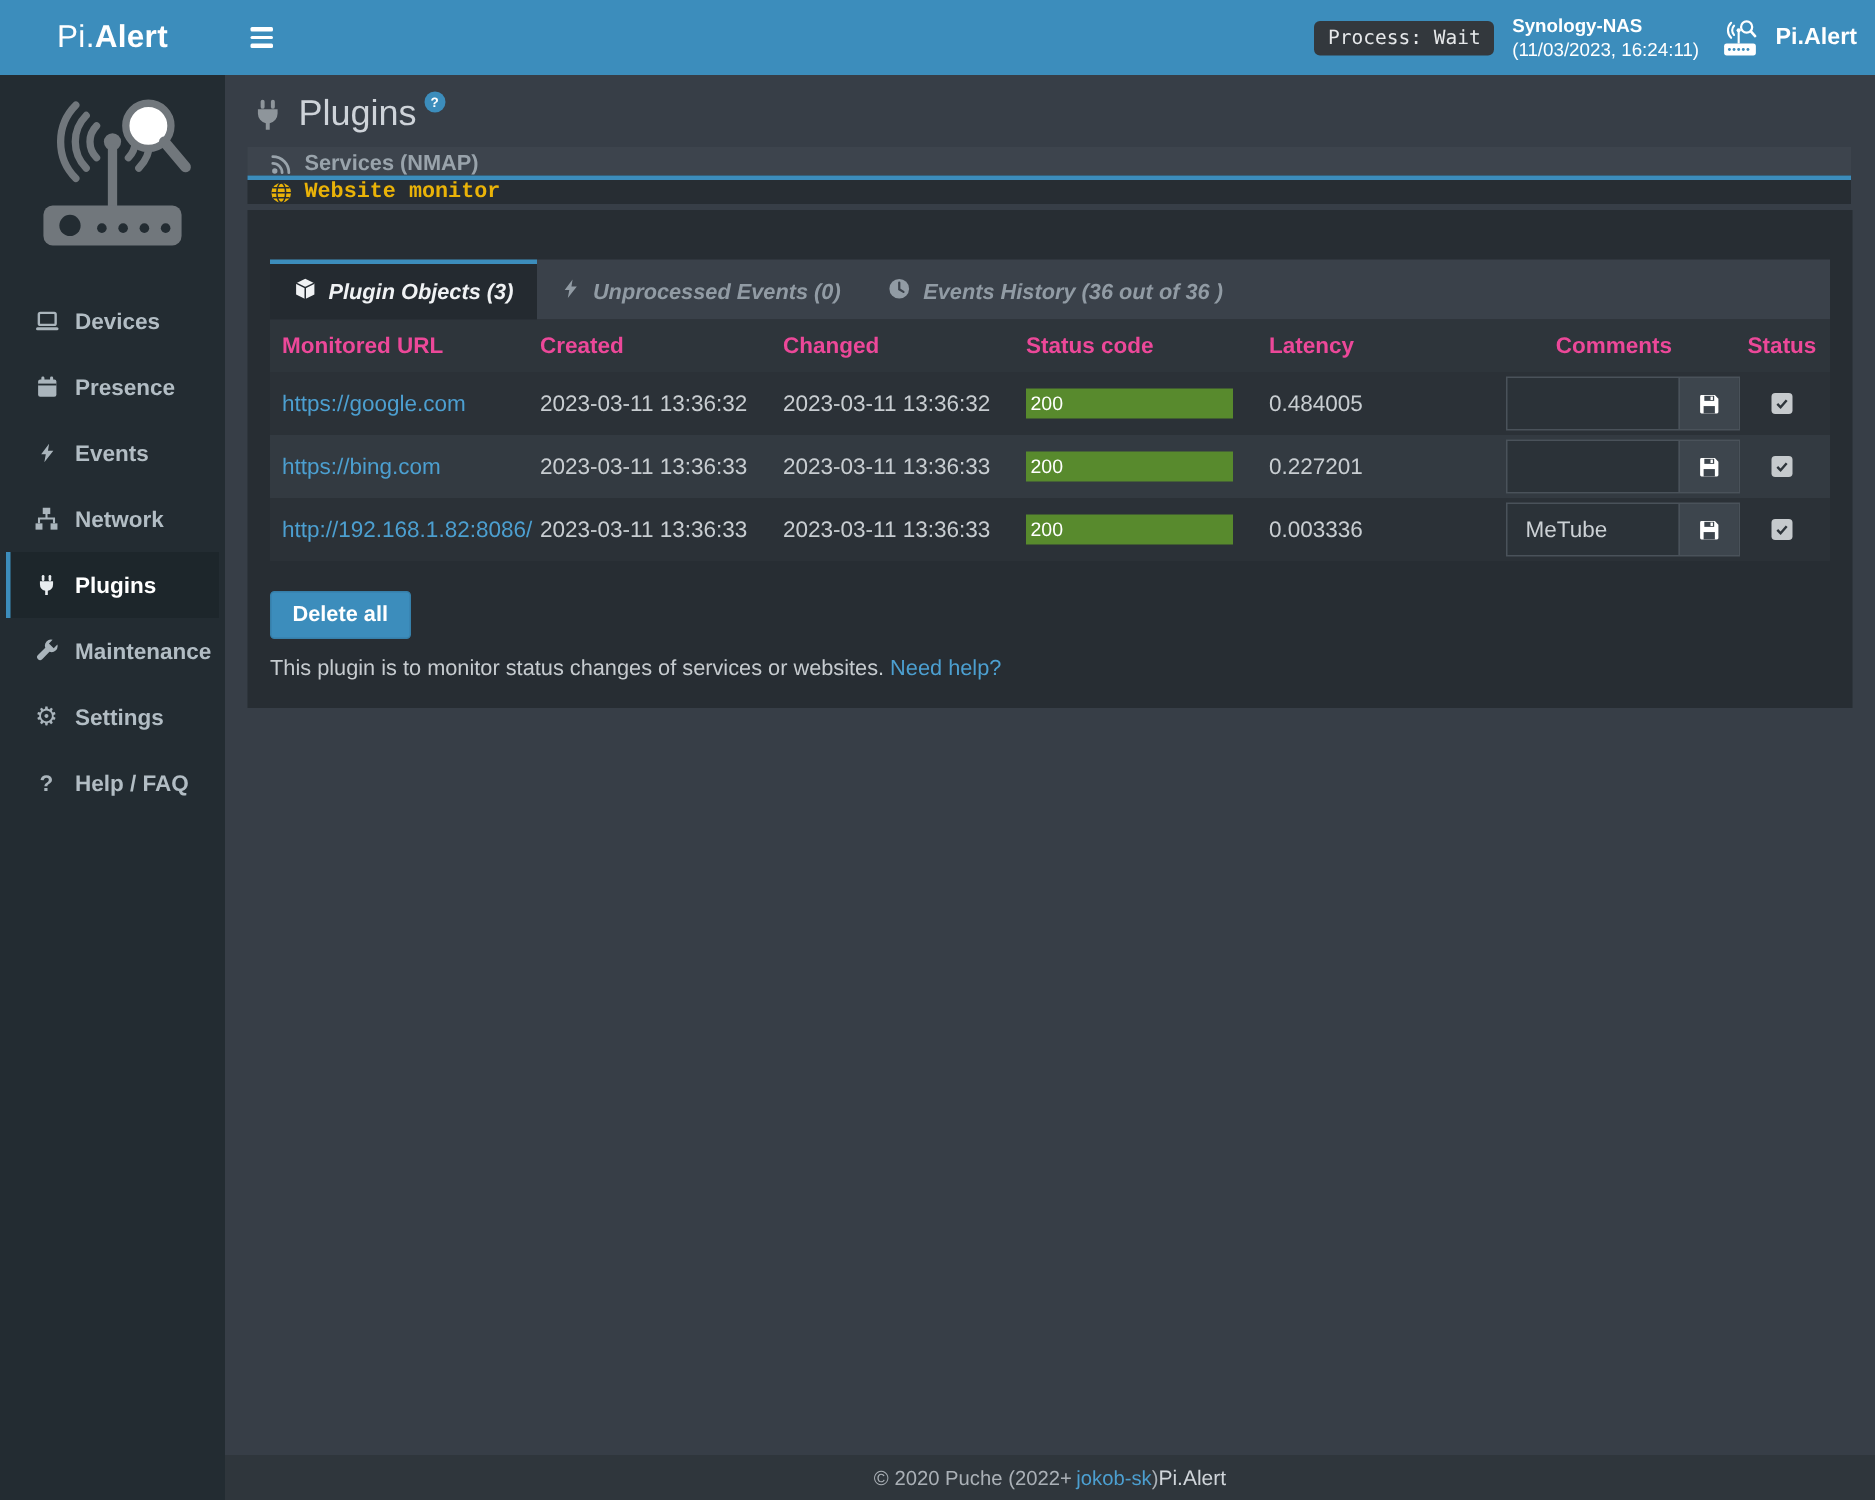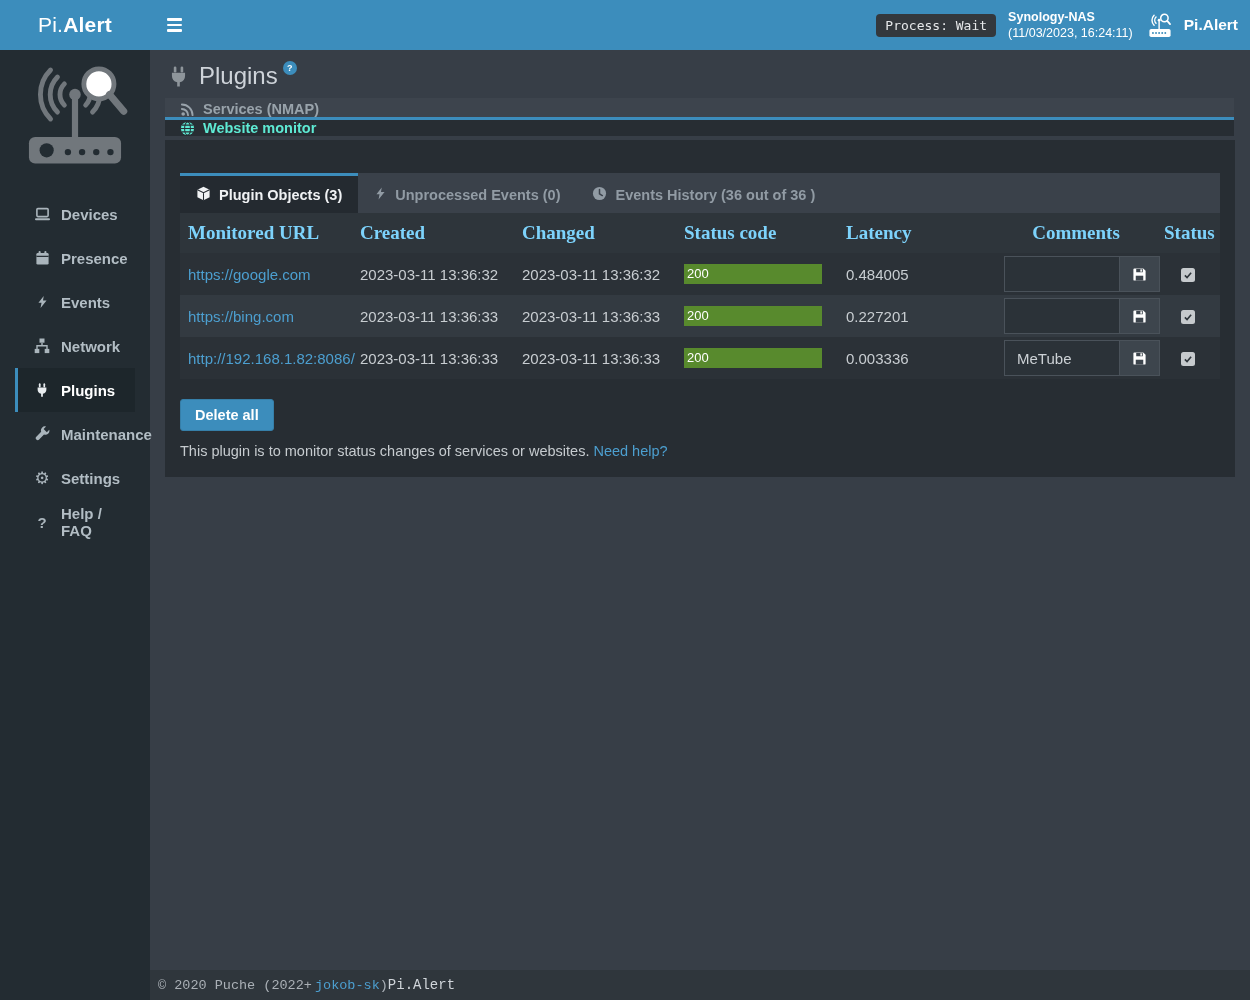--- a/index.html
+++ b/index.html
@@ -23,50 +23,50 @@
   .hamburger i{display:block;width:15px;height:2.4px;background:#fff;border-radius:1px;}
   .nav-right{position:absolute;right:8px;top:0;height:50px;display:flex;align-items:center;gap:12px;}
   .process-badge{font-family:"DejaVu Sans Mono",monospace;font-size:13px;color:#e6e8ea;background:#33383d;
                  padding:4px 9px;border-radius:4px;}
   .host-block{color:#fff;font-size:12.5px;line-height:1.3;text-align:left;}
   .host-block .hname{font-weight:700;}
   .brand-right{display:flex;align-items:center;gap:9px;color:#fff;font-size:15.5px;font-weight:700;cursor:pointer;padding-right:4px;}
   
   .sidebar{position:absolute;top:50px;left:0;width:150px;bottom:0;background:#232c32;z-index:4;}
   .side-logo{height:128px;display:flex;align-items:flex-start;justify-content:center;padding-top:8px;}
-  .side-menu{list-style:none;margin:14px 15px 0;padding:0;}
+  .side-menu{list-style:none;margin:14px 4px 0;padding:0;}
   .side-menu li{height:44px;display:flex;align-items:center;gap:9px;padding-left:14px;cursor:pointer;
                 color:#b2bdc4;font-size:15px;font-weight:600;border-left:3px solid transparent;}
   .side-menu li .sicon{width:20px;display:flex;justify-content:center;color:#aab5bc;flex:0 0 20px;}
   .side-menu li.active{background:#1d262b;border-left-color:var(--accent);color:#fff;}
   .side-menu li.active .sicon{color:#e8ecef;}
   .gear-glyph{font-family:"DejaVu Sans",sans-serif;font-size:17px;line-height:1;}
   .q-glyph{font-size:15px;font-weight:700;}
   
   .main{position:absolute;top:50px;left:150px;right:0;bottom:0;background:#373e47;padding:0 15px;}
   .page-header{display:flex;align-items:center;gap:10px;height:48px;padding:4px 3px 0;}
   .page-header h1{margin:0;font-size:24px;font-weight:400;color:#ced3d9;}
   .title-plug{color:#8e959b;display:flex;}
   .help-badge{width:14px;height:14px;border-radius:50%;background:var(--accent);color:#fff;font-size:9px;font-weight:700;
               display:flex;align-items:center;justify-content:center;align-self:flex-start;margin:7px 0 0 -5px;cursor:pointer;}
   
   .outer-tabs{display:flex;height:42px;flex-direction:column;}
   .otab{display:flex;align-items:center;gap:8px;padding:0 15px;margin-right:1px;cursor:pointer;
         font-size:14.5px;font-weight:600;color:#99a3ab;background:#3d444d;border-top:3px solid transparent;}
-  .otab.active{background:#272d33;border-top-color:var(--accent);color:#5eead4;}
+  .otab.active{background:#272d33;border-top-color:var(--accent);color:#eab308;font-family:Liberation Mono, monospace;}
   .otab .ticon{display:flex;}
   
   .pane{background:#272d33;padding:33px 15px 18px;}
-  .inner-tabs{display:flex;background:#3a414a;height:40px;}
+  .inner-tabs{display:flex;background:#3a414a;height:40px;font-style:italic;}
   .itab{display:flex;align-items:center;gap:8px;height:40px;padding:0 16px;cursor:pointer;
         font-size:14.5px;font-weight:600;color:#919ba4;border-top:3px solid transparent;}
   .itab.active{background:#242a30;border-top-color:var(--accent);color:#f0f2f4;}
   
   table{width:100%;border-collapse:collapse;table-layout:fixed;}
-  thead th{background:#2e353b;color:#7dd3fc;font-size:19px;font-weight:700;text-align:left;padding:9px 8px;font-family:Liberation Serif, serif;}
+  thead th{background:#2e353b;color:#ec4899;font-size:15px;font-weight:700;text-align:left;padding:9px 8px;}
   thead th.center{text-align:center;}
   tbody tr:nth-child(odd){background:#2b3137;}
   tbody tr:nth-child(even){background:#333a41;}
   td{padding:8px;color:#c8cdd1;font-size:15px;vertical-align:middle;}
   td.url a{color:var(--link);text-decoration:none;}
   .statusbar{width:138px;height:20px;background:var(--status-ok);color:#ffffff;font-size:13px;line-height:20px;
              padding-left:3px;}
   td.comments{text-align:center;padding:3px 8px;}
   .input-group{display:inline-flex;height:36px;border:1px solid #4a525a;background:#2b3238;vertical-align:middle;}
   .input-group input{width:114px;background:transparent;border:none;outline:none;color:#ccd1d5;
@@ -76,21 +76,21 @@
   td.enabled{text-align:center;}
   .checkbox{display:inline-flex;width:14px;height:14px;background:#c6cacd;border-radius:2.5px;
             align-items:center;justify-content:center;cursor:pointer;}
   
   .btn-delete{margin-top:20px;background:var(--accent);border:1px solid #367fa9;border-radius:3px;color:#fff;
               font-weight:600;font-size:14.5px;padding:7px 14px;cursor:pointer;font-family:inherit;}
   .help-line{margin:12px 0 0;font-size:14.5px;color:#c6cbcf;}
   .help-line a{color:var(--link);text-decoration:none;margin-left:4px;}
   
   .footer{position:absolute;left:0;right:0;bottom:0;height:30px;background:#2f363c;
-          display:flex;align-items:center;justify-content:flex-start;padding:0 8px;font-size:13.5px;color:#aab0b6;font-family:Liberation Mono, monospace;}
+          display:flex;align-items:center;justify-content:center;padding:0 8px;font-size:13.5px;color:#aab0b6;}
   .footer a{color:var(--link);text-decoration:none;margin-left:3px;}
   .footer .f-right{color:#d0d5da;font-size:14px;}
 </style>
 </head>
 <body>
 
 <header class="navbar">
   <div class="logo">
     <span>Pi.</span>
       <b>Alert</b>

